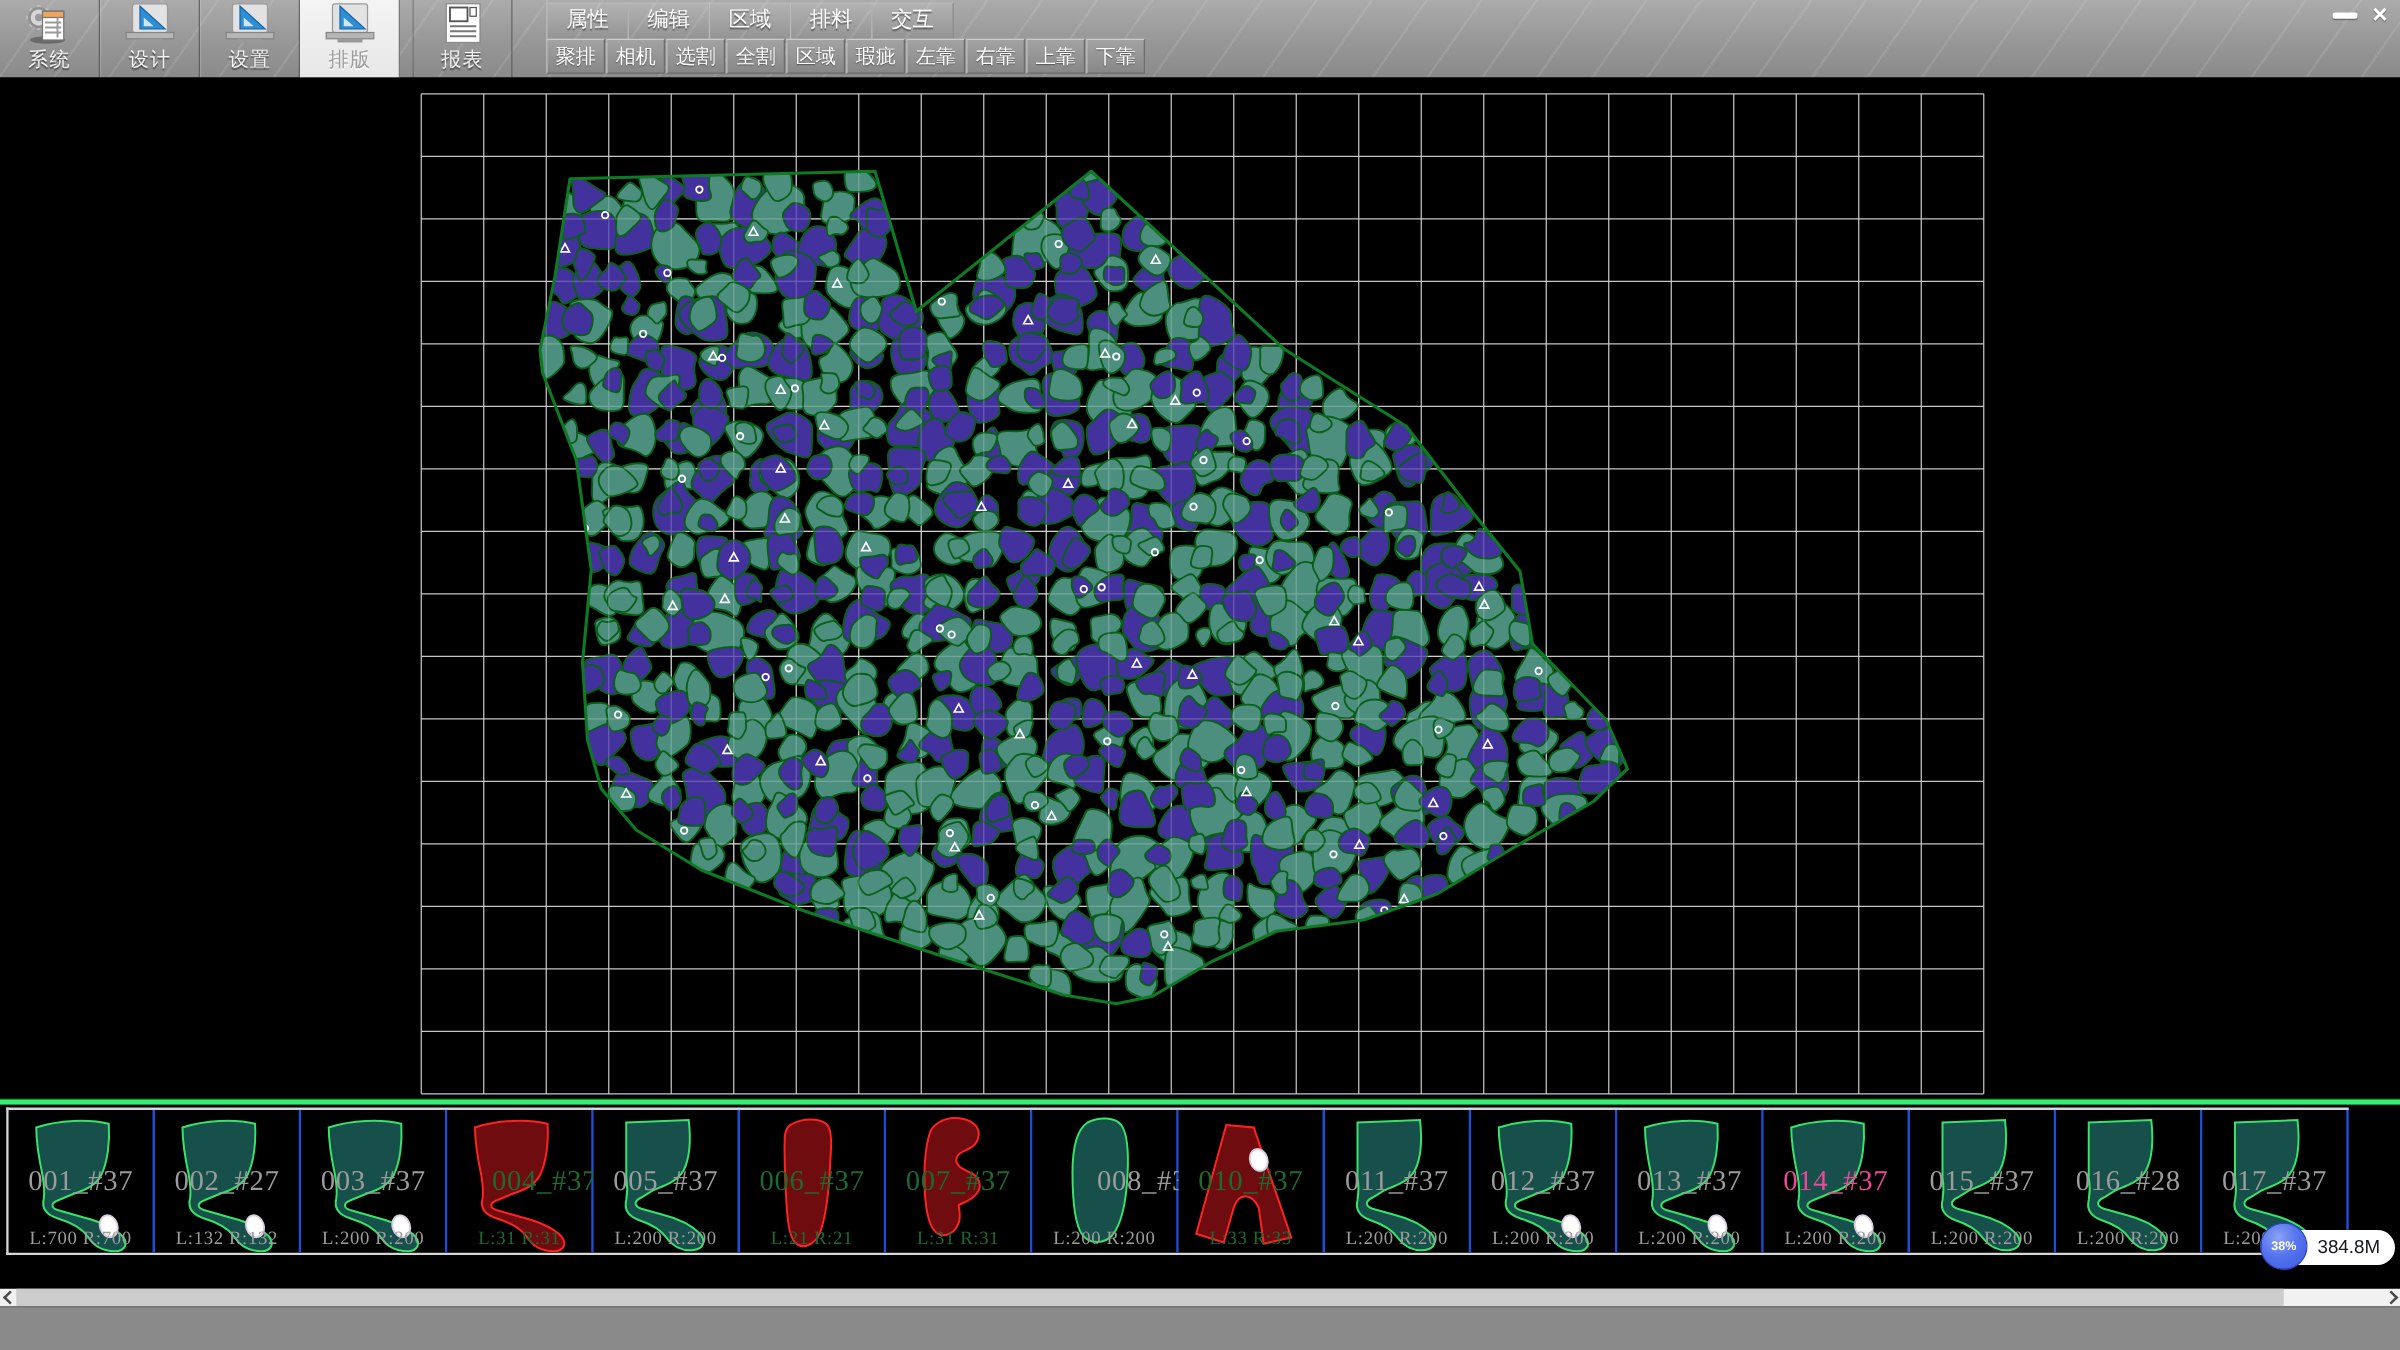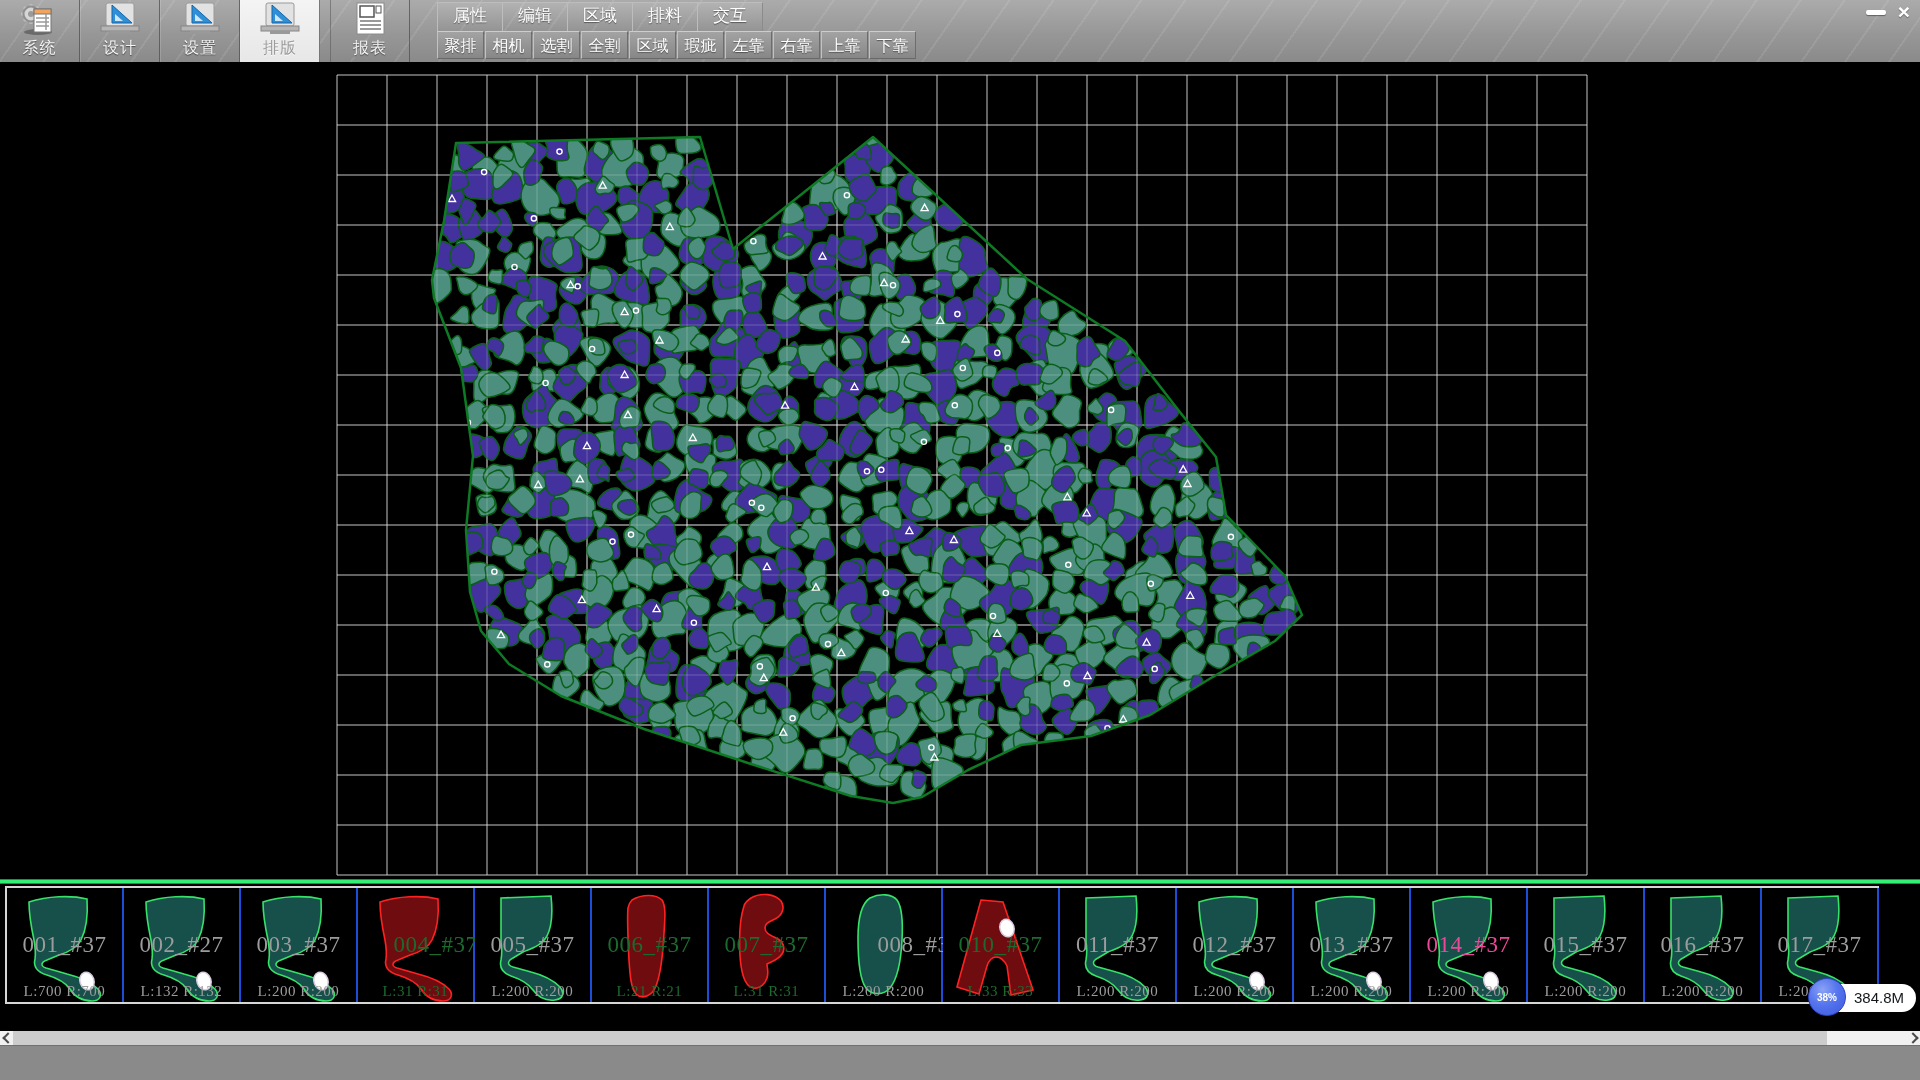--- a/index.html
+++ b/index.html
@@ -1184,21 +1184,21 @@
           <svg viewBox="0 0 115 114" width="115" height="114">
             <path d="M26 10 L76 8 C78 26 76 40 72 48 C67 57 58 60 48 64 L38 70 C32 73 32 77 38 79 L56 84 C68 87 78 92 85 99 C90 105 88 111 80 112 C71 113 63 109 58 102 C53 95 45 91 36 88 C28 85 24 80 26 72 C27 66 27 60 26 54 L26 30 Z" fill="#17504a" stroke="#38e269" stroke-width="1.6"></path>
           </svg>
           <div class="part-label" style="color: rgb(156, 156, 156);">015_#37</div>
           <div class="part-lr" style="color: rgb(156, 156, 156);">L:200 R:200</div>
         </div>
         <div class="part-cell">
           <svg viewBox="0 0 115 114" width="115" height="114">
             <path d="M26 10 L76 8 C78 26 76 40 72 48 C67 57 58 60 48 64 L38 70 C32 73 32 77 38 79 L56 84 C68 87 78 92 85 99 C90 105 88 111 80 112 C71 113 63 109 58 102 C53 95 45 91 36 88 C28 85 24 80 26 72 C27 66 27 60 26 54 L26 30 Z" fill="#17504a" stroke="#38e269" stroke-width="1.6"></path>
           </svg>
-          <div class="part-label" style="color: rgb(156, 156, 156);">016_#37</div>
+          <div class="part-label" style="color: rgb(156, 156, 156);">016_#28</div>
           <div class="part-lr" style="color: rgb(156, 156, 156);">L:200 R:200</div>
         </div>
         <div class="part-cell">
           <svg viewBox="0 0 115 114" width="115" height="114">
             <path d="M26 10 L76 8 C78 26 76 40 72 48 C67 57 58 60 48 64 L38 70 C32 73 32 77 38 79 L56 84 C68 87 78 92 85 99 C90 105 88 111 80 112 C71 113 63 109 58 102 C53 95 45 91 36 88 C28 85 24 80 26 72 C27 66 27 60 26 54 L26 30 Z" fill="#17504a" stroke="#38e269" stroke-width="1.6"></path>
           </svg>
           <div class="part-label" style="color: rgb(156, 156, 156);">017_#37</div>
           <div class="part-lr" style="color: rgb(156, 156, 156);">L:200 R:200</div>
         </div>
       </div>

